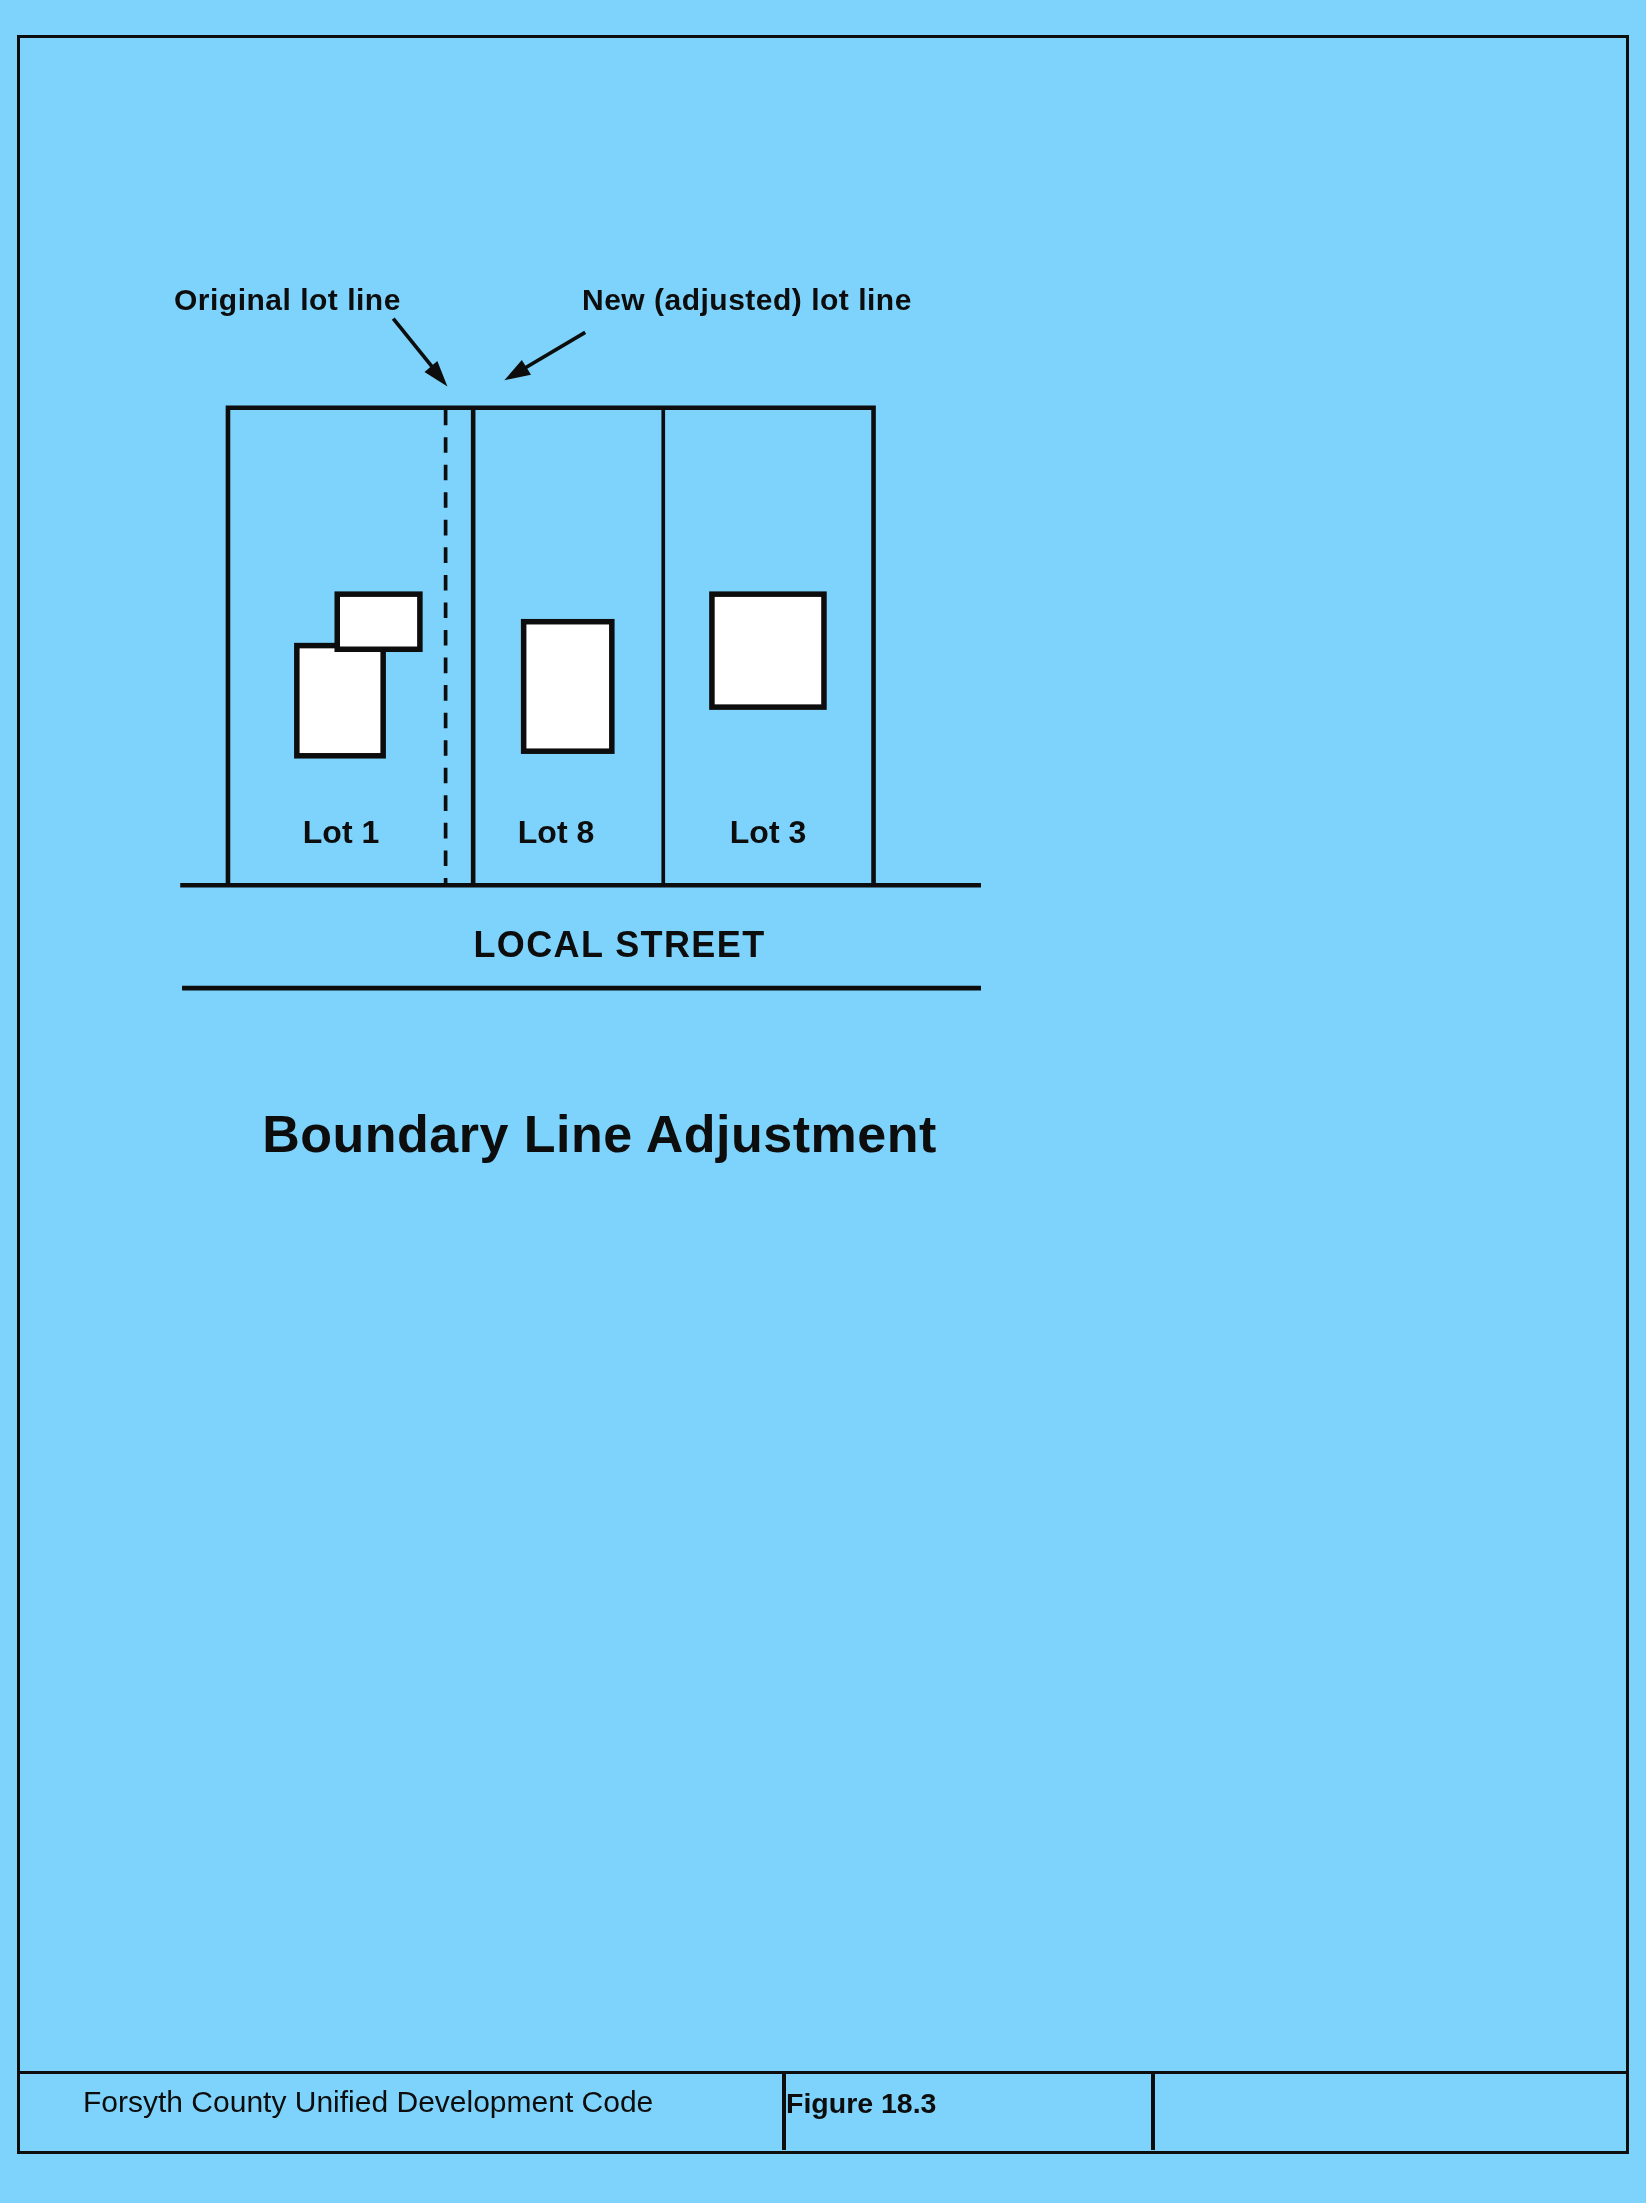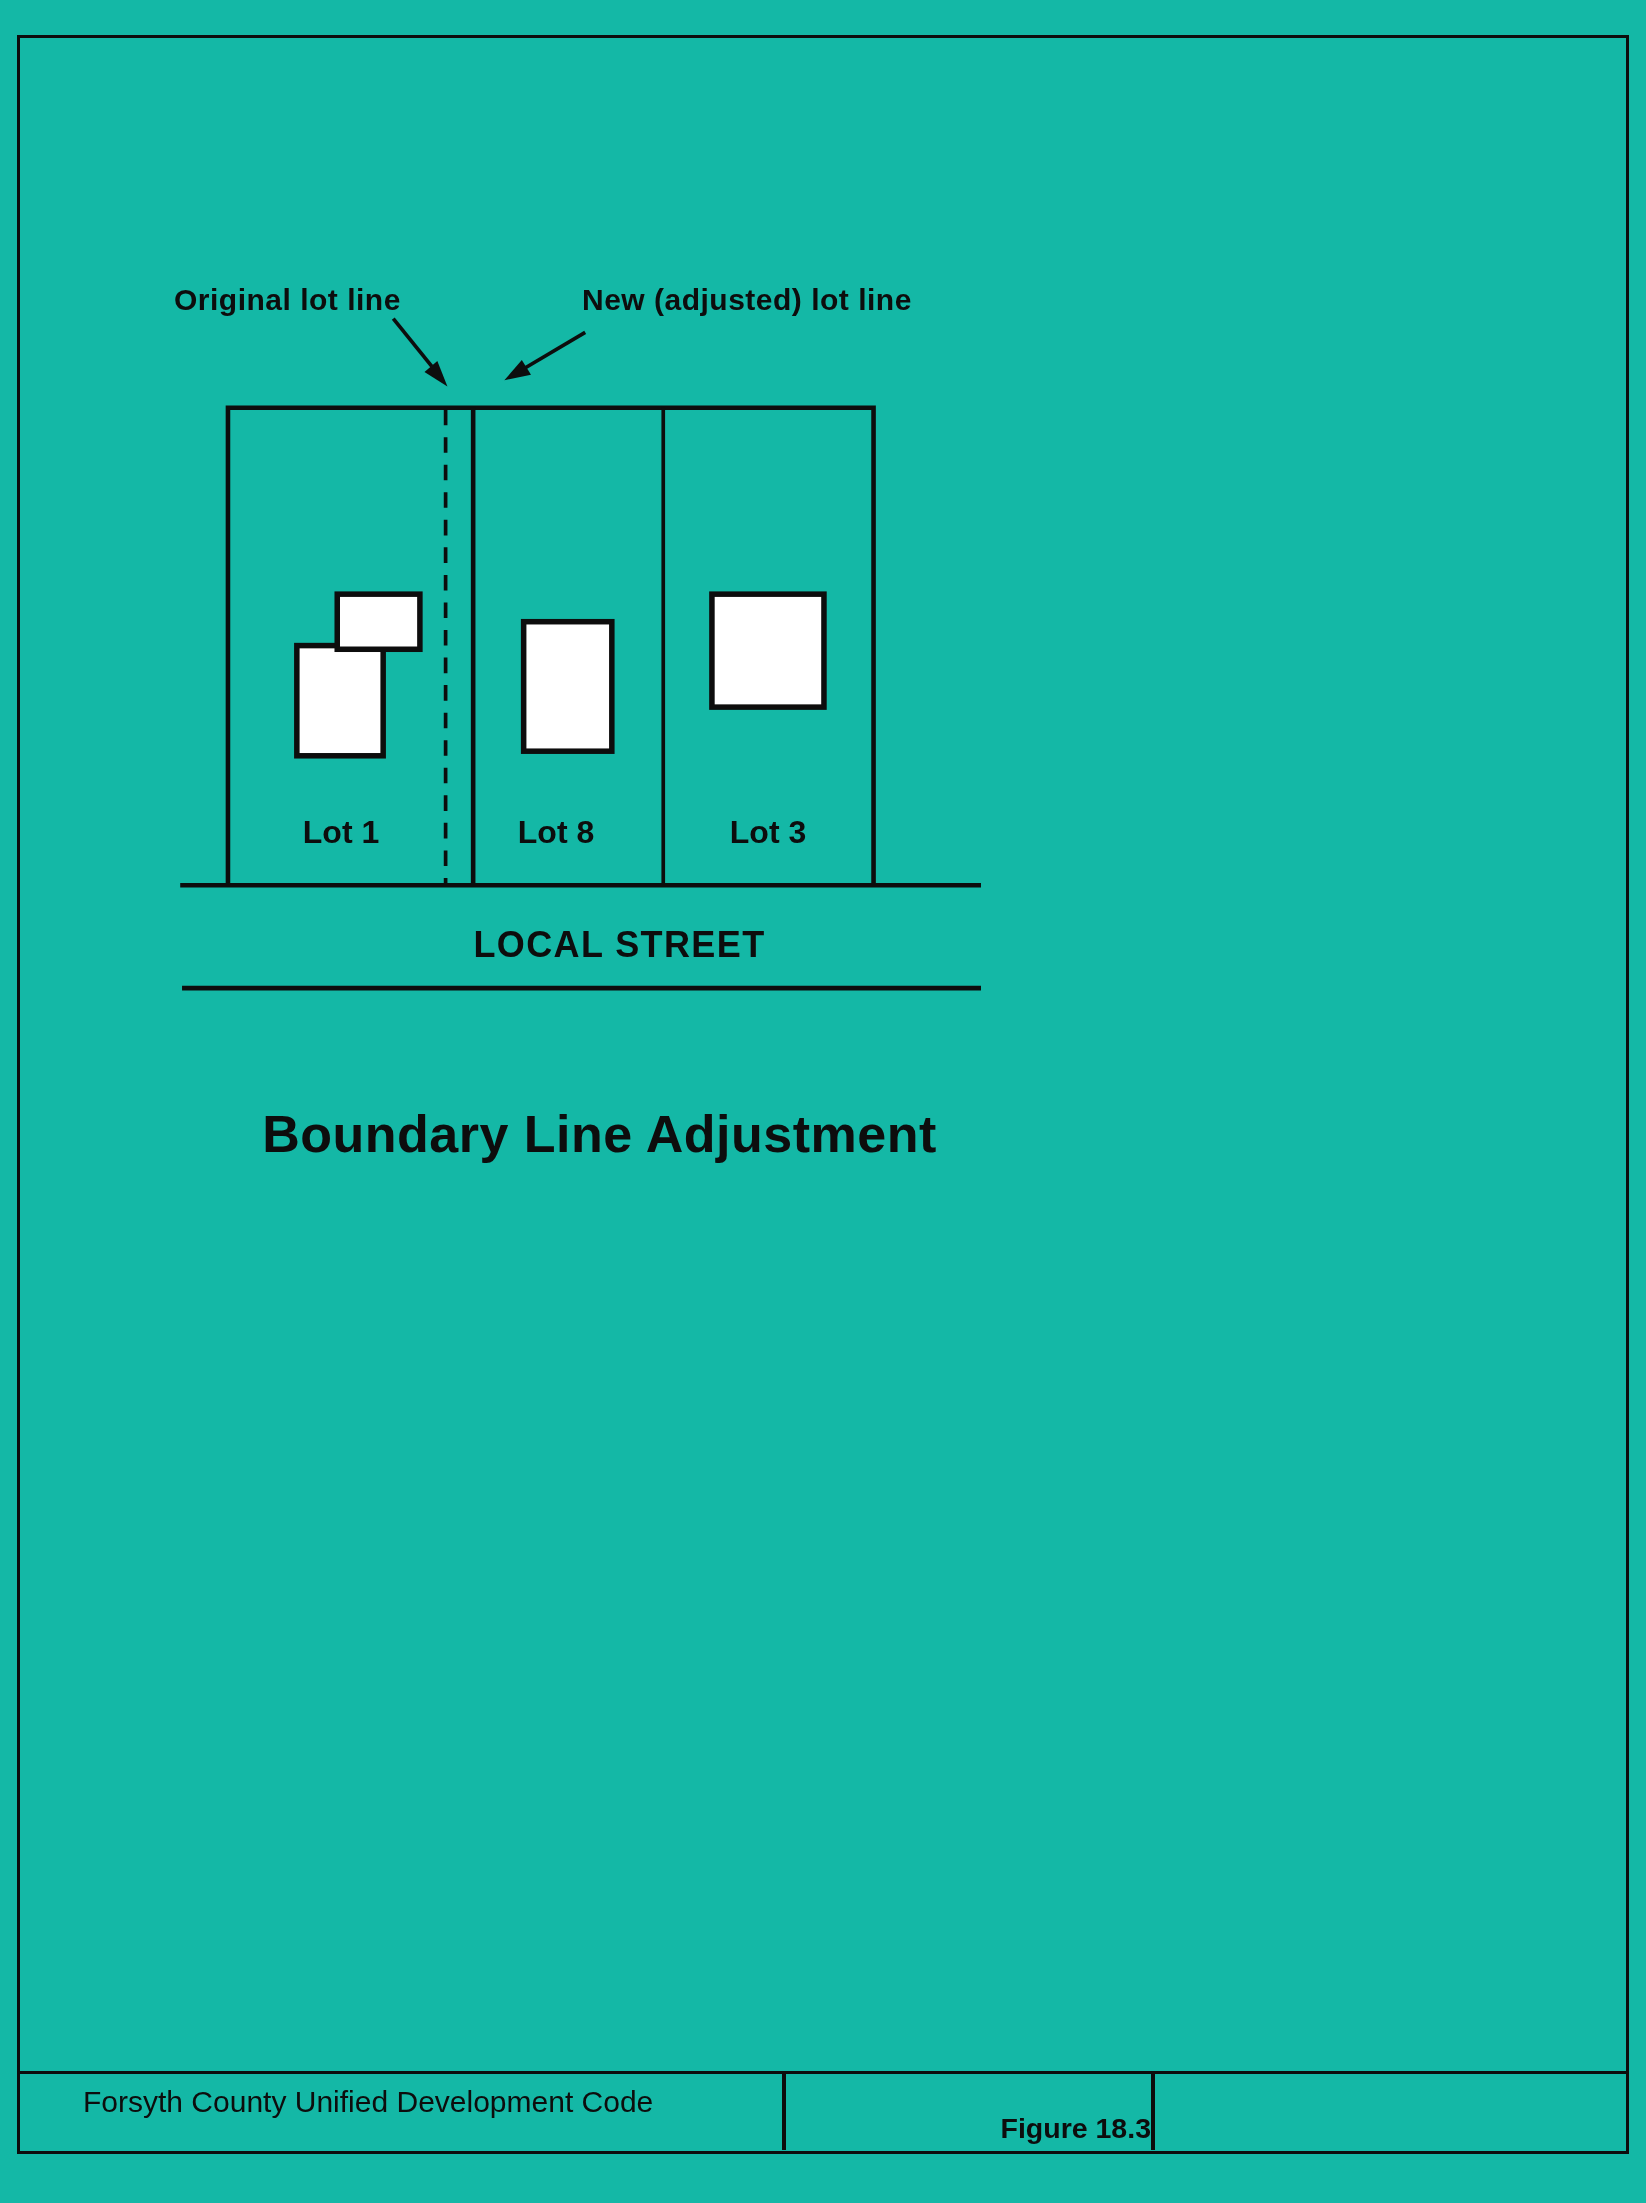--- a/index.html
+++ b/index.html
@@ -4,21 +4,21 @@
 <style>
   html, body {
     margin: 0;
     padding: 0;
     background: #ffffff;
   }
   #page {
     position: relative;
     width: 1647px;
     height: 2204px;
-    background: #14b8a6;
+    background: #7dd3fc;
     font-family: "Liberation Sans", sans-serif;
     color: #0d0d0d;
     overflow: hidden;
   }
   .abs { position: absolute; }
   #page-border {
     left: 16.5px;
     top: 35px;
     width: 1612px;
     height: 2119px;
@@ -83,25 +83,24 @@
     top: 2085px;
     width: 698px;
     font-size: 30px;
     font-weight: normal;
     white-space: nowrap;
   }
   #footer-cell-center {
     left: 786px;
     top: 2087px;
     width: 365px;
-    text-align: right;
+    text-align: left;
     font-size: 28.5px;
     font-weight: bold;
     white-space: nowrap;
-    margin-top: 25px;
   }
   #footer-cell-right {
     left: 1166px;
     top: 2076px;
     width: 448px;
     text-align: right;
     font-size: 18.4px;
     font-weight: bold;
     line-height: 22px;
   }

